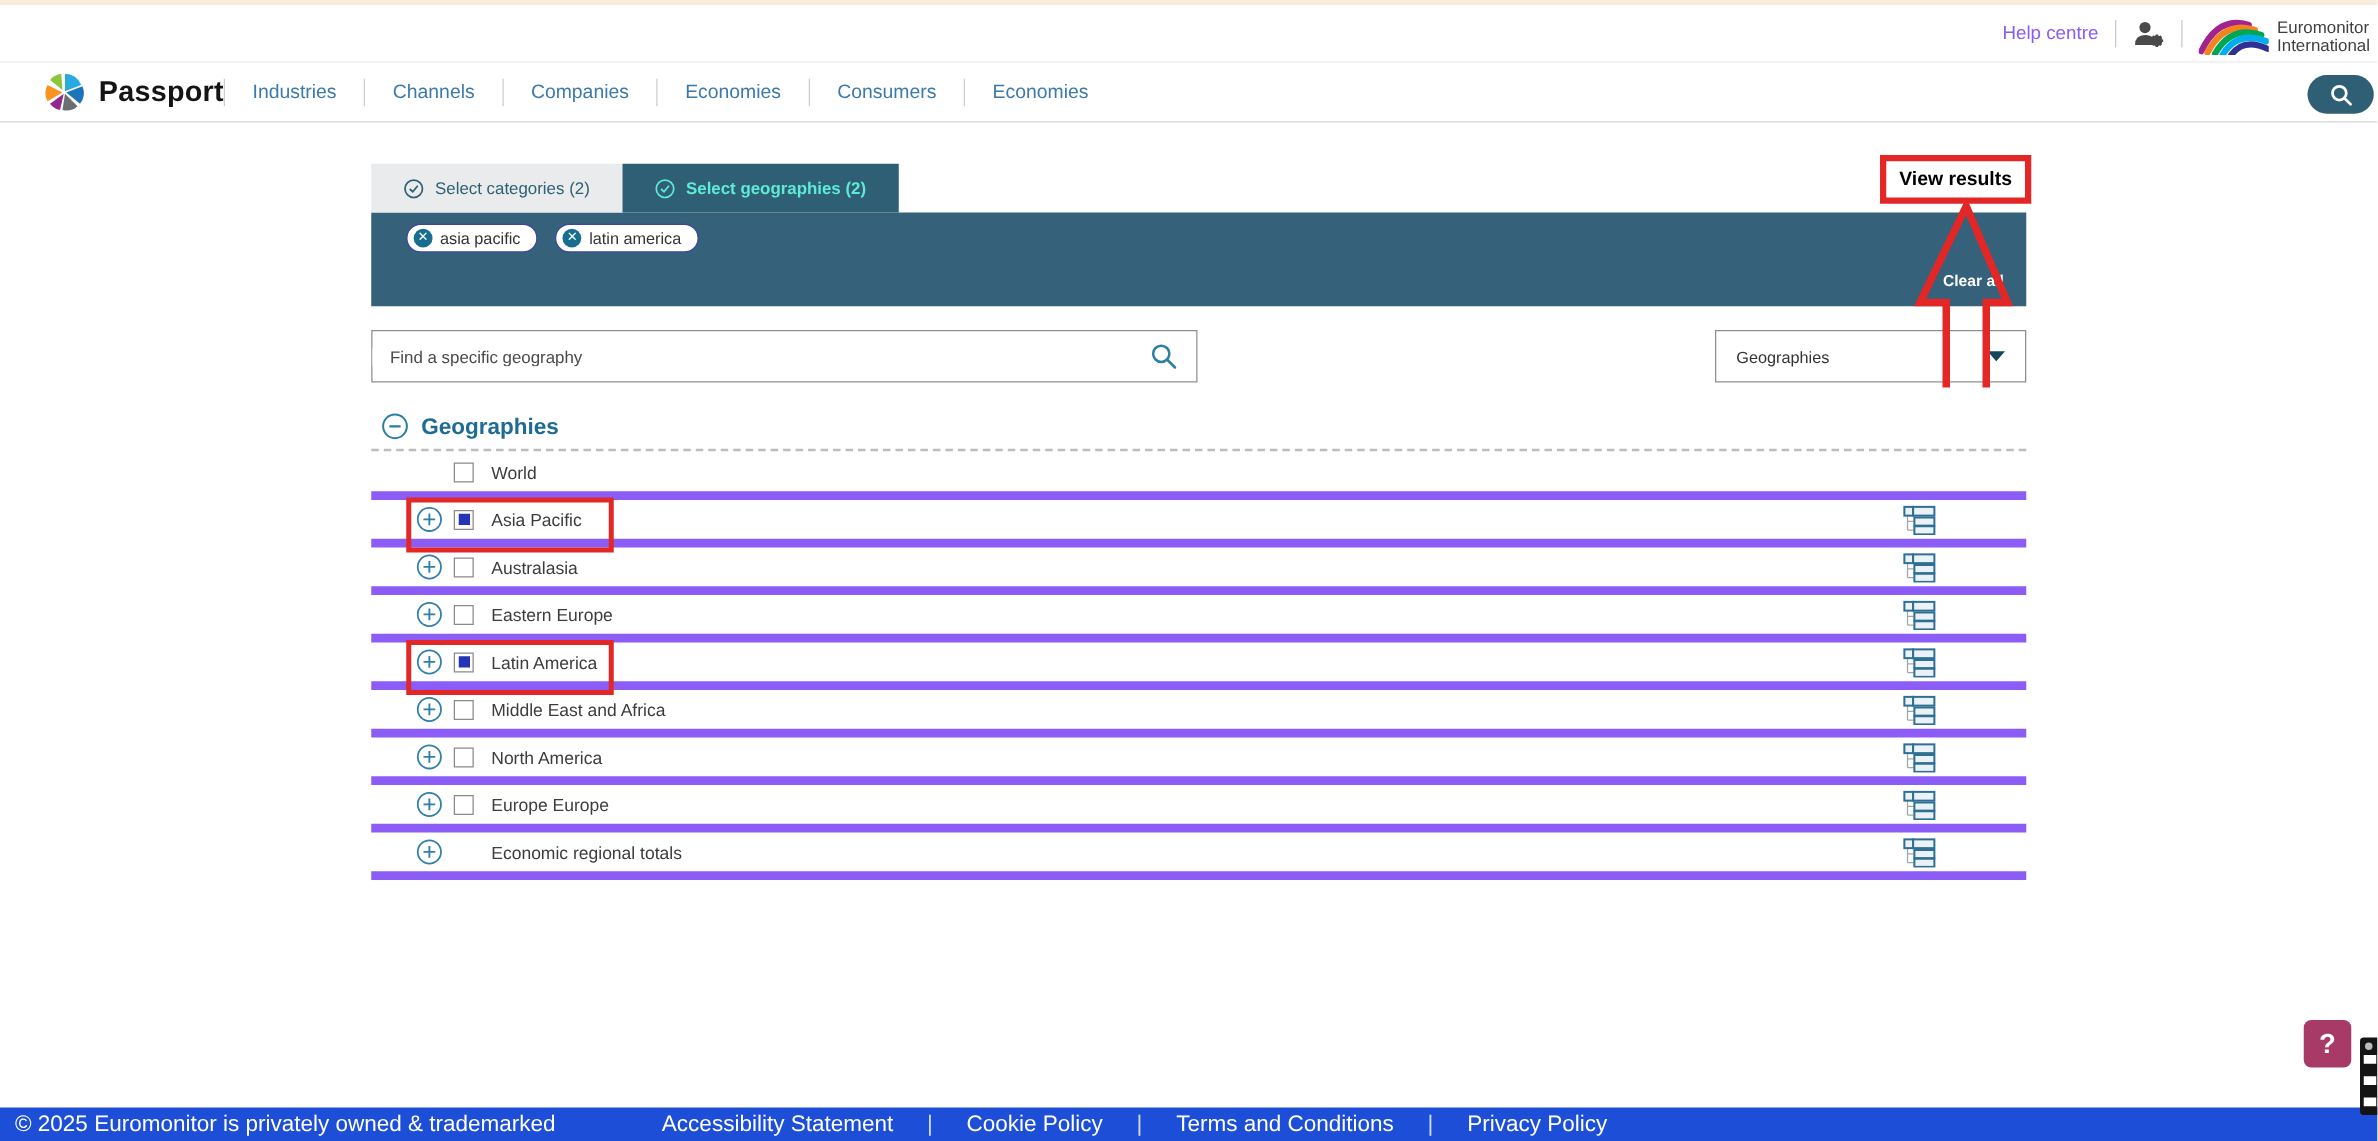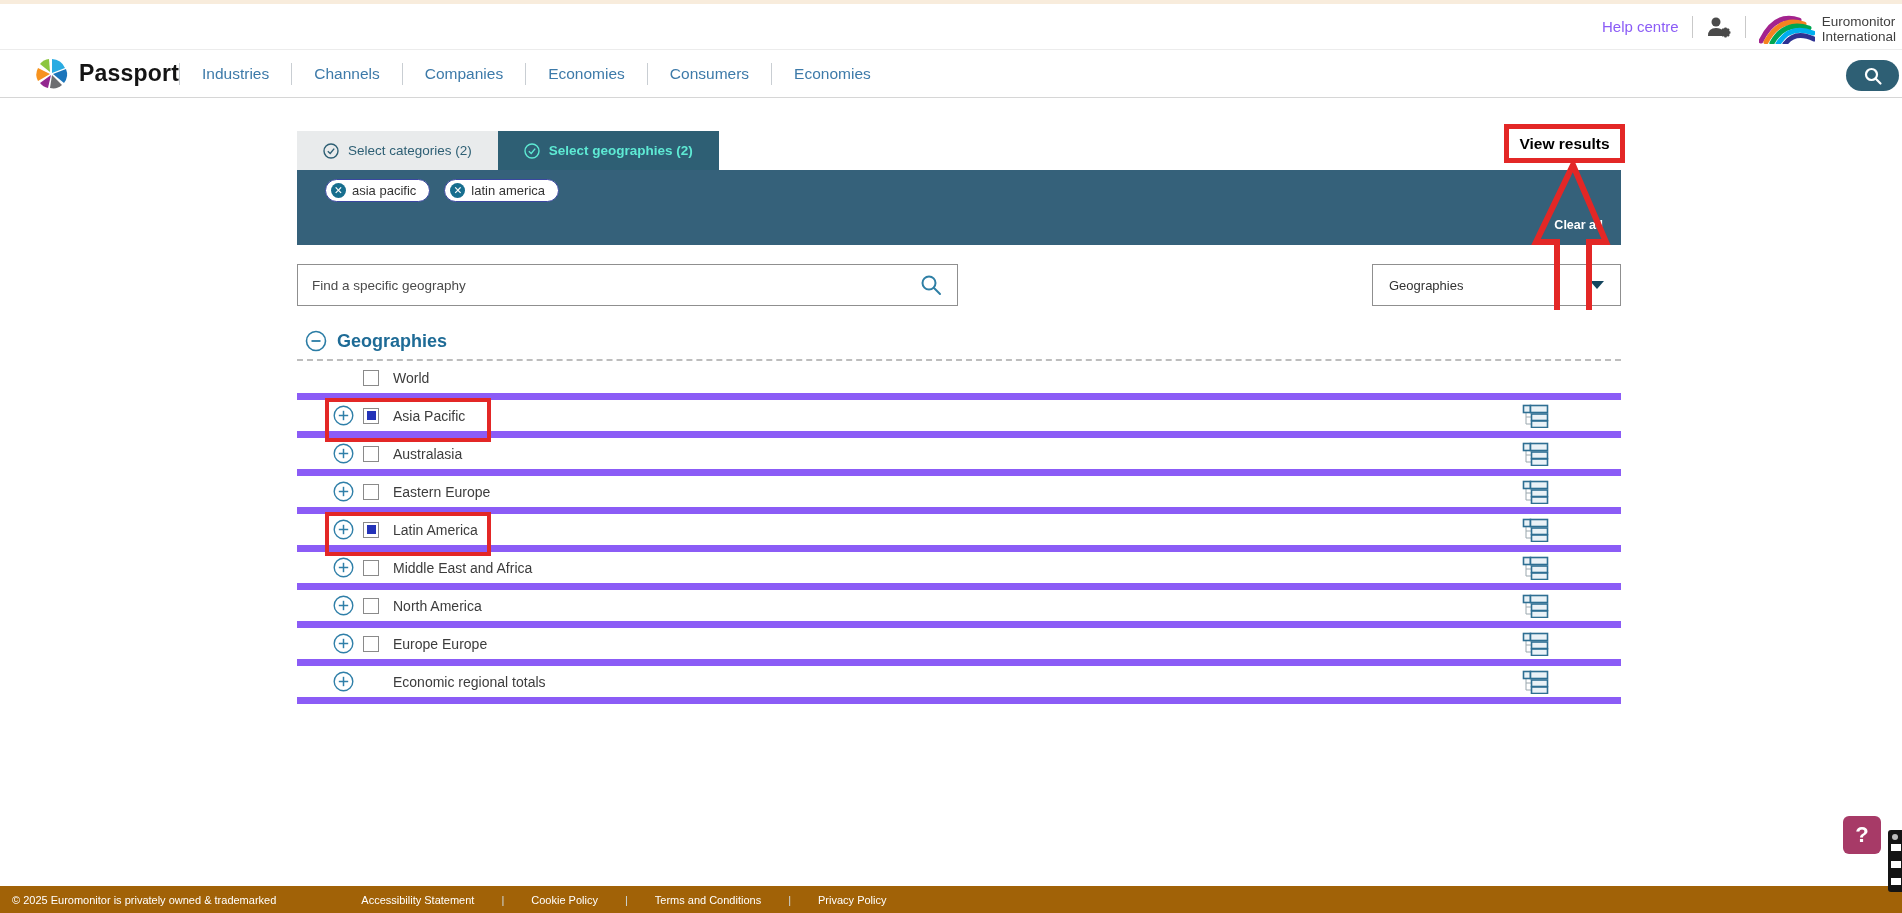--- a/index.html
+++ b/index.html
@@ -95,22 +95,22 @@
   
   .help-btn { position:absolute; left:1843px; top:816px; width:38px; height:38px; background:#A73A67;
               border-radius:6px; color:#fff; font-size:22px; font-weight:bold; display:flex;
               align-items:center; justify-content:center; z-index:4; cursor:pointer; }
   .side-widget { position:absolute; right:0; top:830px; width:14px; height:62px; background:#141414;
                  border-radius:3px 0 0 3px; z-index:7; cursor:pointer; }
   .side-widget .dot { position:absolute; left:4px; top:4px; width:6px; height:6px; border-radius:50%; background:#bbb; }
   .side-widget .bar { position:absolute; left:3px; width:10px; height:7px; background:#fff; }
 
   
-  .footer { position:absolute; left:0; bottom:0; width:100%; height:27px; background:#a16207;
-            display:flex; align-items:center; color:#fff; font-size:11px; z-index:3; }
+  .footer { position:absolute; left:0; bottom:0; width:100%; height:27px; background:#1d4ed8;
+            display:flex; align-items:center; color:#fff; font-size:18px; z-index:3; }
   .f-copy { margin-left:12px; }
   .f-links { display:flex; align-items:center; margin-left:85px; }
   .f-link { padding:0 27px; color:#fff; text-decoration:none; cursor:pointer; }
   .f-link:first-child { padding-left:0; }
   .f-sep { color:#cfdbe2; }
 </style>
 </head>
 <body>
 
 <div class="topstrip"></div>

